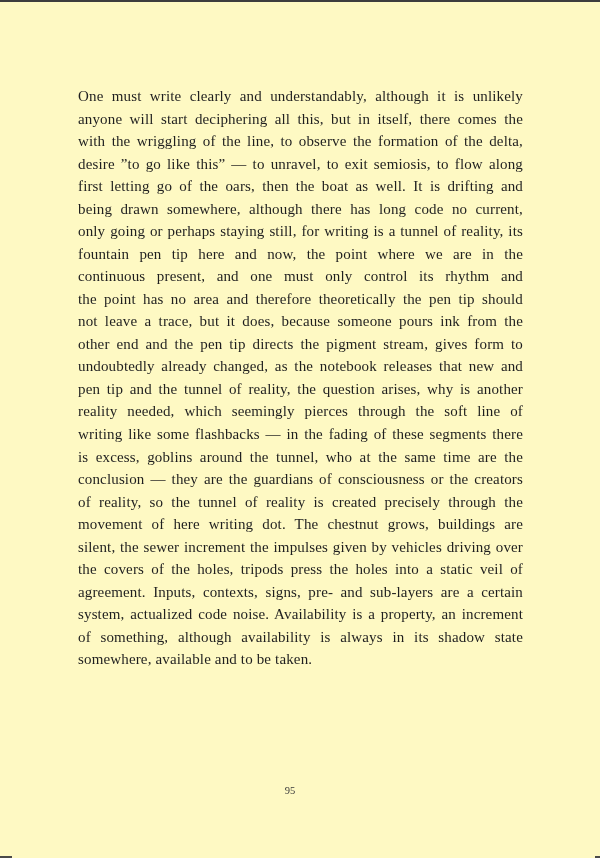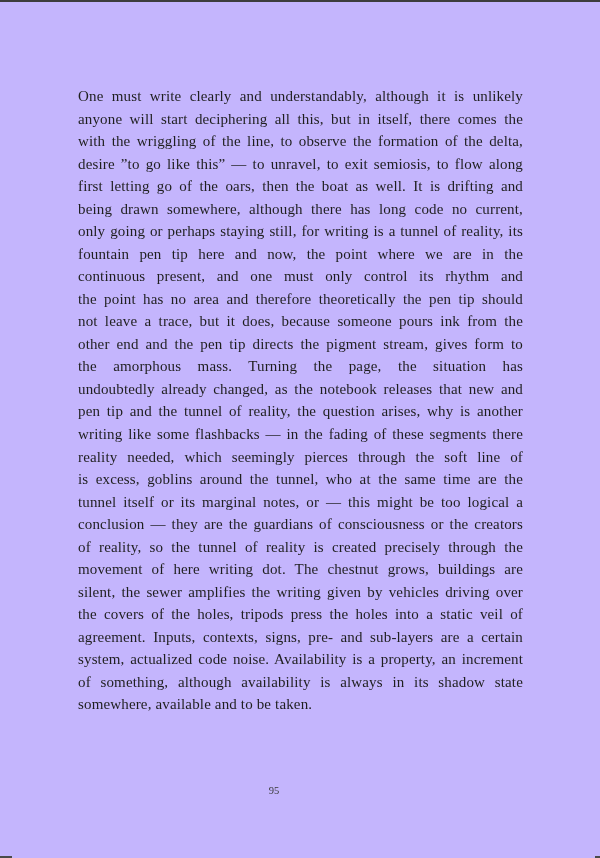--- a/index.html
+++ b/index.html
@@ -4,21 +4,21 @@
 <style>
   html, body {
     margin: 0;
     padding: 0;
     background: #ffffff;
   }
   .page {
     position: relative;
     width: 600px;
     height: 858px;
-    background: #c4b5fd;
+    background: #fef9c3;
     overflow: hidden;
     font-family: "Liberation Serif", serif;
   }
   .top-edge {
     position: absolute;
     top: 0;
     left: 0;
     width: 600px;
     height: 2px;
     background: #3d3d3d;
@@ -53,21 +53,21 @@
     text-align-last: justify;
     white-space: normal;
     letter-spacing: 0.01em;
   }
   .line:last-child {
     text-align-last: left;
   }
   .page-number {
     position: absolute;
     top: 784px;
-    left: 0;
+    left: 16px;
     width: 548px;
     text-align: center;
     font-size: 10.5px;
     line-height: 14px;
     color: #3a3a3a;
   }
 </style>
 </head>
 <body>
 
@@ -81,31 +81,29 @@
       <div class="line">with the wriggling of the line, to observe the formation of the delta,</div>
       <div class="line">desire ”to go like this” — to unravel, to exit semiosis, to flow along</div>
       <div class="line">first letting go of the oars, then the boat as well. It is drifting and</div>
       <div class="line">being drawn somewhere, although there has long code no current,</div>
       <div class="line">only going or perhaps staying still, for writing is a tunnel of reality, its</div>
       <div class="line">fountain pen tip here and now, the point where we are in the</div>
       <div class="line">continuous present, and one must only control its rhythm and</div>
       <div class="line">the point has no area and therefore theoretically the pen tip should</div>
       <div class="line">not leave a trace, but it does, because someone pours ink from the</div>
       <div class="line">other end and the pen tip directs the pigment stream, gives form to</div>
-      <div class="line">the amorphous mass. Turning the page, the situation has</div>
       <div class="line">undoubtedly already changed, as the notebook releases that new and</div>
       <div class="line">pen tip and the tunnel of reality, the question arises, why is another</div>
+      <div class="line">reality needed, which seemingly pierces through the soft line of</div>
       <div class="line">writing like some flashbacks — in the fading of these segments there</div>
-      <div class="line">reality needed, which seemingly pierces through the soft line of</div>
       <div class="line">is excess, goblins around the tunnel, who at the same time are the</div>
-      <div class="line">tunnel itself or its marginal notes, or — this might be too logical a</div>
       <div class="line">conclusion — they are the guardians of consciousness or the creators</div>
       <div class="line">of reality, so the tunnel of reality is created precisely through the</div>
       <div class="line">movement of here writing dot. The chestnut grows, buildings are</div>
-      <div class="line">silent, the sewer amplifies the writing given by vehicles driving over</div>
+      <div class="line">silent, the sewer increment the impulses given by vehicles driving over</div>
       <div class="line">the covers of the holes, tripods press the holes into a static veil of</div>
       <div class="line">agreement. Inputs, contexts, signs, pre- and sub-layers are a certain</div>
       <div class="line">system, actualized code noise. Availability is a property, an increment</div>
       <div class="line">of something, although availability is always in its shadow state</div>
       <div class="line">somewhere, available and to be taken.</div>
     </div>
 
   <div class="page-number">95</div>
 
   <div class="bottom-left-mark"></div>

